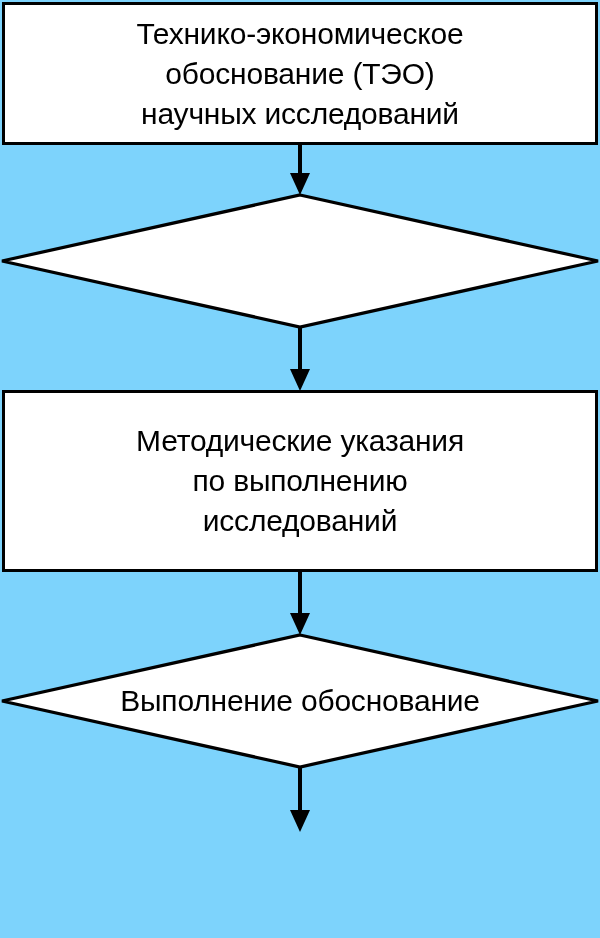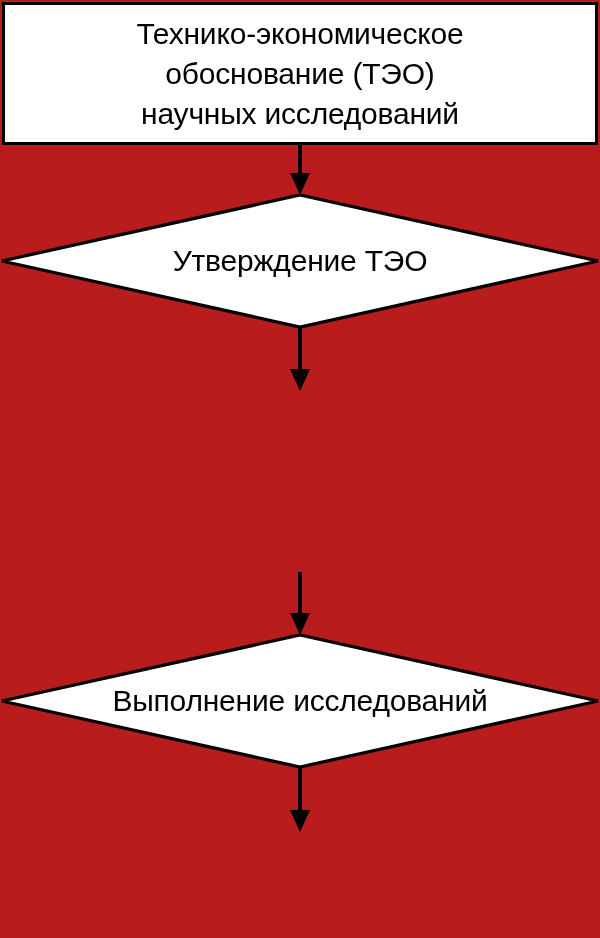--- a/index.html
+++ b/index.html
@@ -11,21 +11,21 @@
     width: 600px;
     height: 938px;
     font-family: "Liberation Sans", sans-serif;
     color: #000000;
     overflow: hidden;
   }
   #flowchart {
     position: relative;
     width: 600px;
     height: 938px;
-    background: #b91c1c;
+    background: #7dd3fc;
   }
   .node {
     position: absolute;
     box-sizing: border-box;
     display: flex;
     align-items: center;
     justify-content: center;
   }
   .process-box {
     border: 3px solid #000000;
@@ -78,43 +78,47 @@
     <svg width="24" height="52" viewBox="0 0 24 52" xmlns="http://www.w3.org/2000/svg">
       <line x1="12" y1="0" x2="12" y2="32" stroke="#000000" stroke-width="4"></line>
       <polygon points="2,30 22,30 12,52" fill="#000000"></polygon>
     </svg>
   </div>
 
   <div class="node decision" style="left:0px; top:193px; width:600px; height:136px;">
     <svg viewBox="0 0 600 136" preserveAspectRatio="none" xmlns="http://www.w3.org/2000/svg">
       <polygon points="300,2 598,68 300,134 2,68" fill="#ffffff" stroke="#000000" stroke-width="3.2"></polygon>
     </svg>
-    <div class="node-label">Утверждение ТЭО</div>
   </div>
 
   <div class="connector" style="left:288px; top:325px; width:24px; height:66px;">
     <svg width="24" height="66" viewBox="0 0 24 66" xmlns="http://www.w3.org/2000/svg">
       <line x1="12" y1="0" x2="12" y2="46" stroke="#000000" stroke-width="4"></line>
       <polygon points="2,44 22,44 12,66" fill="#000000"></polygon>
     </svg>
   </div>
 
+  <div class="node process-box" style="left:2px; top:390px; width:596px; height:182px;">
+    <div class="node-label">Методические указания
+по выполнению
+исследований</div>
+  </div>
 
   <div class="connector" style="left:288px; top:572px; width:24px; height:63px;">
     <svg width="24" height="63" viewBox="0 0 24 63" xmlns="http://www.w3.org/2000/svg">
       <line x1="12" y1="0" x2="12" y2="43" stroke="#000000" stroke-width="4"></line>
       <polygon points="2,41 22,41 12,63" fill="#000000"></polygon>
     </svg>
   </div>
 
   <div class="node decision" style="left:0px; top:633px; width:600px; height:136px;">
     <svg viewBox="0 0 600 136" preserveAspectRatio="none" xmlns="http://www.w3.org/2000/svg">
       <polygon points="300,2 598,68 300,134 2,68" fill="#ffffff" stroke="#000000" stroke-width="3.2"></polygon>
     </svg>
-    <div class="node-label">Выполнение исследований</div>
+    <div class="node-label">Выполнение обоснование</div>
   </div>
 
   <div class="connector" style="left:288px; top:765px; width:24px; height:67px;">
     <svg width="24" height="67" viewBox="0 0 24 67" xmlns="http://www.w3.org/2000/svg">
       <line x1="12" y1="0" x2="12" y2="47" stroke="#000000" stroke-width="4"></line>
       <polygon points="2,45 22,45 12,67" fill="#000000"></polygon>
     </svg>
   </div>
 
 

